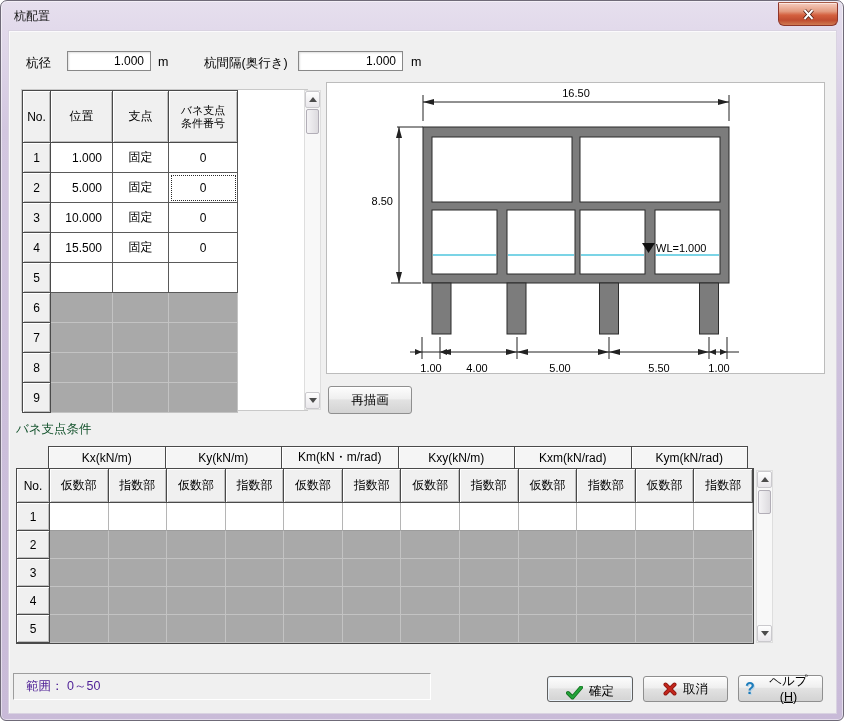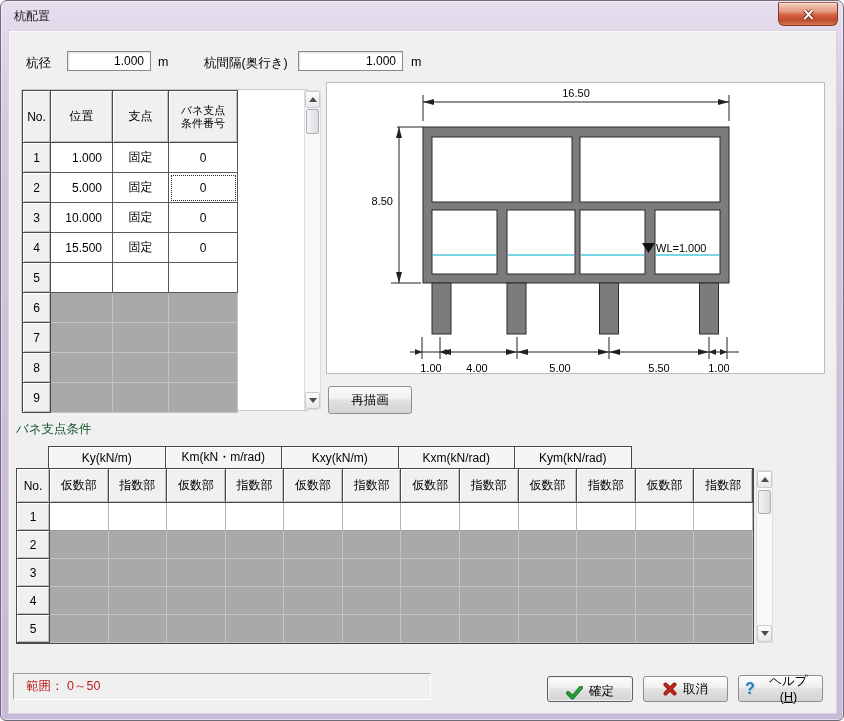--- a/index.html
+++ b/index.html
@@ -79,21 +79,21 @@
   .sgroup .g:first-of-type{margin-left:0;}
   .sgrid{position:absolute;left:0;top:22px;width:738px;display:grid;
     grid-template-columns:33px repeat(12,1fr);grid-template-rows:34px repeat(5,28px);
     border:1px solid #4a4a4a;background:#fff;}
   .bc{background:#fff;border-right:1px solid #b5b5b5;border-bottom:1px solid #9c9c9c;}
   .bc.dis{background:#a9a9a9;border-right-color:#c3c3c3;border-bottom-color:#c3c3c3;}
 
   
   .status{position:absolute;left:4px;top:642px;width:418px;height:27px;background:#f0f0f0;
     border:1px solid;border-color:#9d9d9d #fff #fff #9d9d9d;
-    font-size:12.5px;line-height:25px;padding-left:12px;color:#b91c1c;}
+    font-size:12.5px;line-height:25px;padding-left:12px;color:#4c1d95;}
 </style>
 </head>
 <body>
 
 <div class="dialog">
   <div class="titlebar">
     <span class="win-title">杭配置</span>
     <div class="close-btn">
       <svg width="13" height="11" viewBox="0 0 13 11">
         <path d="M2.5 1 L10.5 10 M10.5 1 L2.5 10" stroke="#3d0f08" stroke-width="3.4" fill="none"></path>
@@ -243,20 +243,21 @@
       </svg>
     </div>
 
     <button class="btn" style="left:319px;top:355px;width:84px;height:28px;">再描画</button>
 
     <span class="section-lbl" style="left:7px;top:390px;">バネ支点条件</span>
 
     <div class="spring-grid">
       <div class="sgroup">
         <div class="spacer"></div>
+        <div class="g">Kx(kN/m)</div>
         <div class="g">Ky(kN/m)</div>
         <div class="g">Km(kN・m/rad)</div>
         <div class="g">Kxy(kN/m)</div>
         <div class="g">Kxm(kN/rad)</div>
         <div class="g">Kym(kN/rad)</div>
       </div>
       <div class="sgrid">
         <div class="hcell">No.</div>
         <div class="hcell">仮数部</div>
         <div class="hcell">指数部</div>

